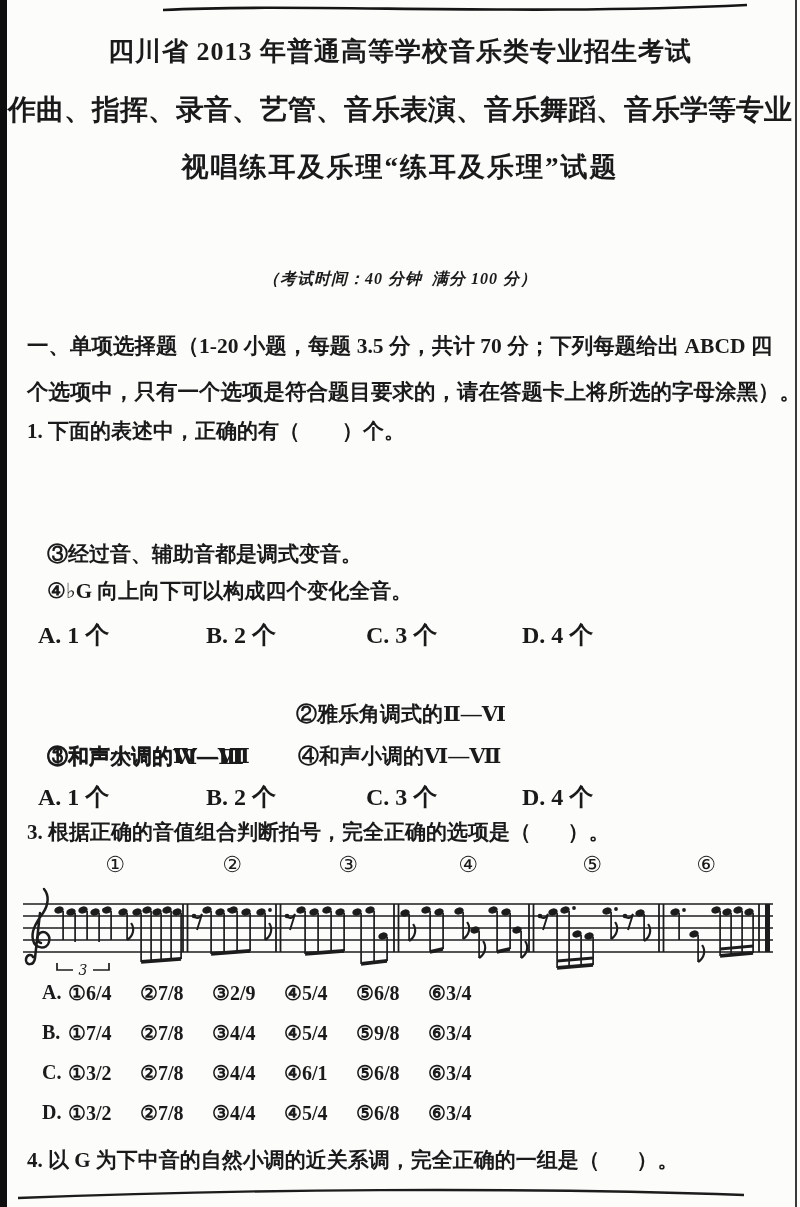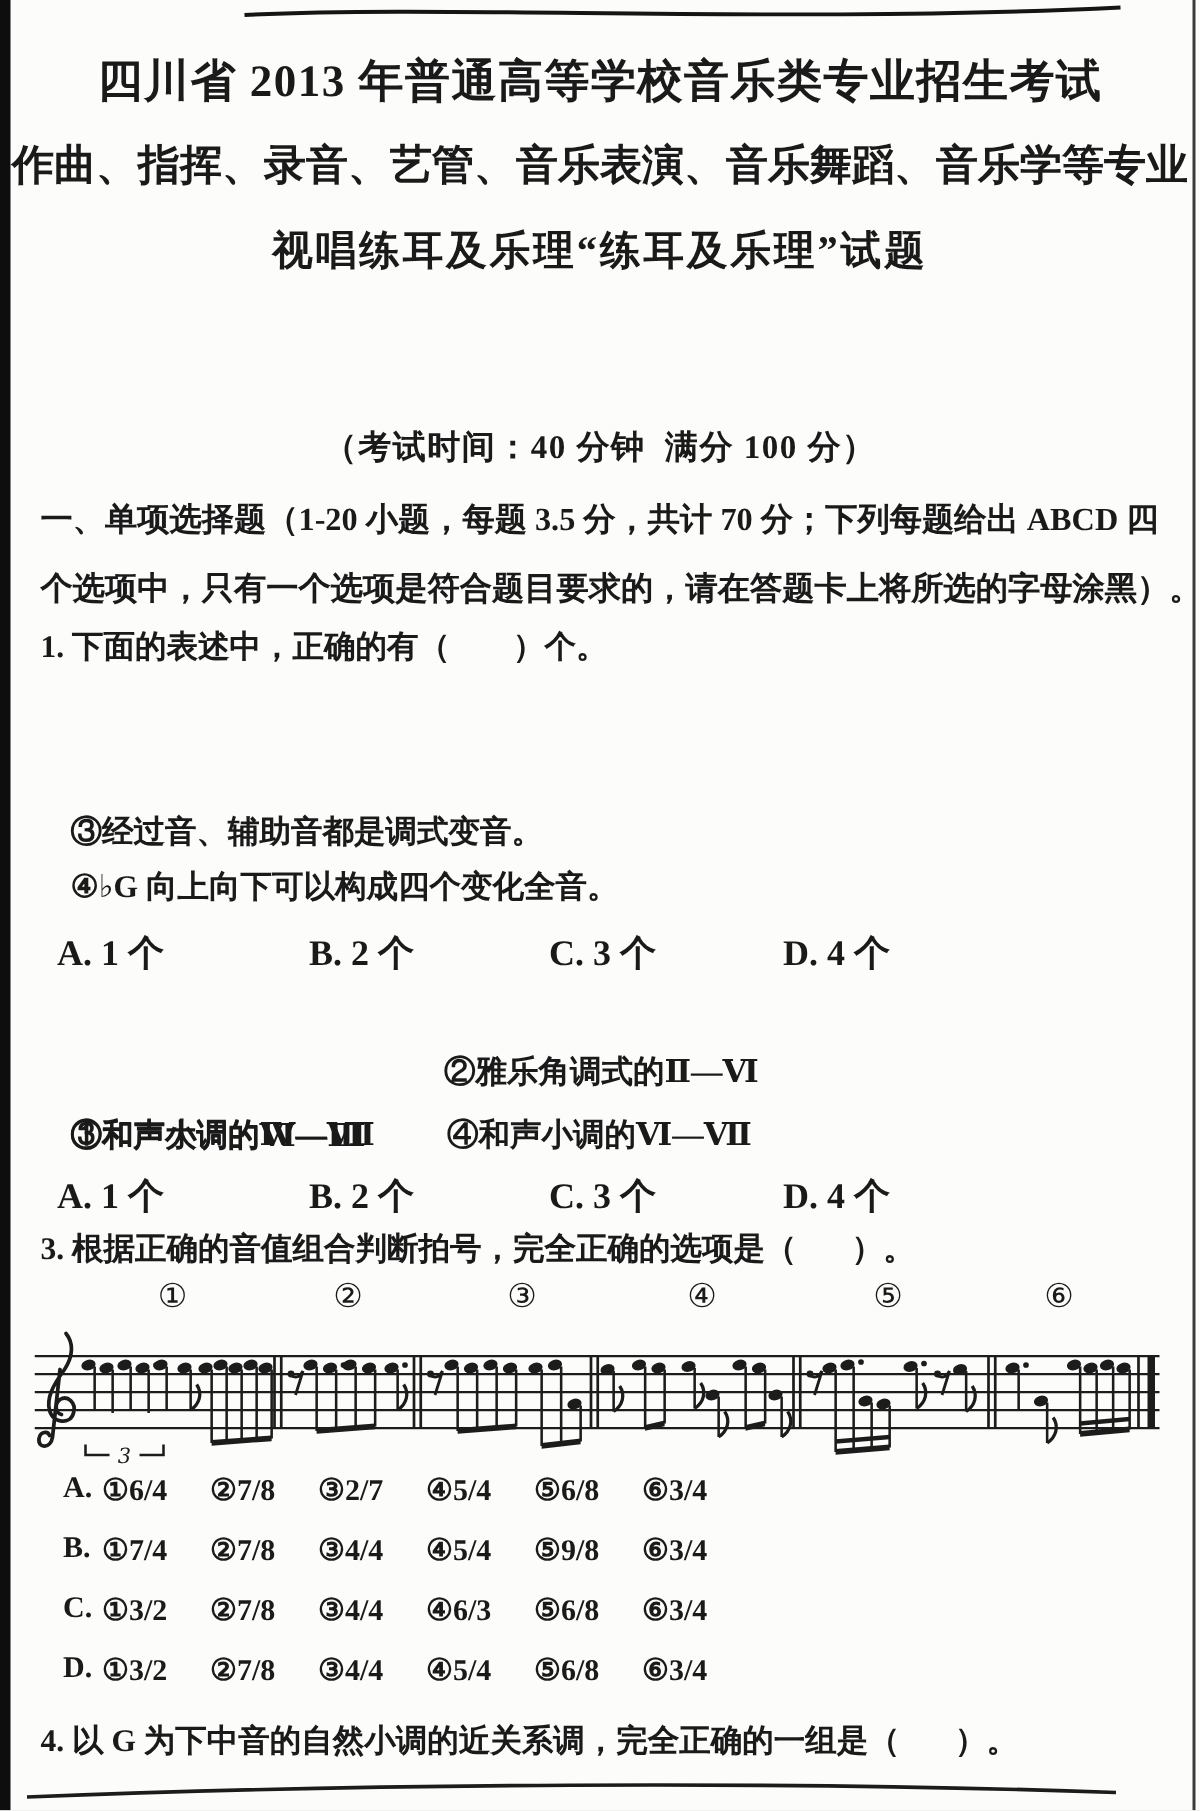--- a/index.html
+++ b/index.html
@@ -4,25 +4,25 @@
 <style>
   html,body{margin:0;padding:0;background:#e9e9e7;}
   .page{
     position:relative;width:800px;height:1207px;margin:0 auto;
     background:#fcfcfa;overflow:hidden;color:#1a1a1a;
     font-family:"Liberation Serif","DejaVu Serif",serif;
   }
   .abs{position:absolute;}
   .pre{white-space:pre;}
   .center{left:0;right:0;text-align:center;}
-  .t1{top:34px;font-size:30px;font-weight:700;letter-spacing:1px;}
+  .t1{top:34px;font-size:26px;font-weight:700;letter-spacing:1px;}
   .t2{top:91px;font-size:28px;font-weight:700;}
   .t3{top:149px;font-size:27px;font-weight:700;letter-spacing:2px;}
   .part{top:229px;font-size:26px;font-weight:700;letter-spacing:3px;}
-  .info{top:283px;font-size:22px;font-weight:700;letter-spacing:1px;}
+  .info{top:269px;font-size:16px;font-weight:700;letter-spacing:1px;font-style:italic;}
   .body-line{font-size:21px;font-weight:600;line-height:28px;}
   .intro{font-size:21.5px;font-weight:700;}
   .opt{font-size:24px;font-weight:600;}
   .q3cell{position:absolute;font-size:20px;font-weight:600;}
   .mlabel{position:absolute;top:852px;font-size:22px;font-weight:400;transform:translateX(-50%);font-family:"DejaVu Sans",sans-serif;}
   .edge-left{left:0;top:0;width:7px;height:1207px;background:#0e0e0e;}
   .edge-right{left:795px;top:0;width:2px;height:1207px;background:#3a3a3a;}
   .scanline{left:0;top:0;}
 </style>
 </head>
@@ -211,40 +211,40 @@
       <polygon points="697.1,61.5 730.1,58.5 730.1,61.5 697.1,64.5" fill="#1c1c1c"></polygon>
       <path d="M34 77 L34 84 L50 84" fill="none" stroke="#1c1c1c" stroke-width="1.7"></path>
       <path d="M70 84 L86 84 L86 77" fill="none" stroke="#1c1c1c" stroke-width="1.7"></path>
       <text x="60" y="89" font-size="14" font-style="italic" text-anchor="middle" fill="#1c1c1c" font-family="&quot;DejaVu Serif&quot;,serif">3</text>
     </svg>
 
   <div class="abs" style="left:42px;top:981px;width:470px;height:28px;">
     <span class="q3cell" style="left:0;">A.</span>
     <span class="q3cell" style="left:26px;">①6/4</span>
     <span class="q3cell" style="left:98px;">②7/8</span>
-    <span class="q3cell" style="left:170px;">③2/7</span>
+    <span class="q3cell" style="left:170px;">③2/9</span>
     <span class="q3cell" style="left:242px;">④5/4</span>
     <span class="q3cell" style="left:314px;">⑤6/8</span>
     <span class="q3cell" style="left:386px;">⑥3/4</span>
   </div>
   <div class="abs" style="left:42px;top:1021px;width:470px;height:28px;">
     <span class="q3cell" style="left:0;">B.</span>
     <span class="q3cell" style="left:26px;">①7/4</span>
     <span class="q3cell" style="left:98px;">②7/8</span>
     <span class="q3cell" style="left:170px;">③4/4</span>
     <span class="q3cell" style="left:242px;">④5/4</span>
     <span class="q3cell" style="left:314px;">⑤9/8</span>
     <span class="q3cell" style="left:386px;">⑥3/4</span>
   </div>
   <div class="abs" style="left:42px;top:1061px;width:470px;height:28px;">
     <span class="q3cell" style="left:0;">C.</span>
     <span class="q3cell" style="left:26px;">①3/2</span>
     <span class="q3cell" style="left:98px;">②7/8</span>
     <span class="q3cell" style="left:170px;">③4/4</span>
-    <span class="q3cell" style="left:242px;">④6/3</span>
+    <span class="q3cell" style="left:242px;">④6/1</span>
     <span class="q3cell" style="left:314px;">⑤6/8</span>
     <span class="q3cell" style="left:386px;">⑥3/4</span>
   </div>
   <div class="abs" style="left:42px;top:1101px;width:470px;height:28px;">
     <span class="q3cell" style="left:0;">D.</span>
     <span class="q3cell" style="left:26px;">①3/2</span>
     <span class="q3cell" style="left:98px;">②7/8</span>
     <span class="q3cell" style="left:170px;">③4/4</span>
     <span class="q3cell" style="left:242px;">④5/4</span>
     <span class="q3cell" style="left:314px;">⑤6/8</span>

